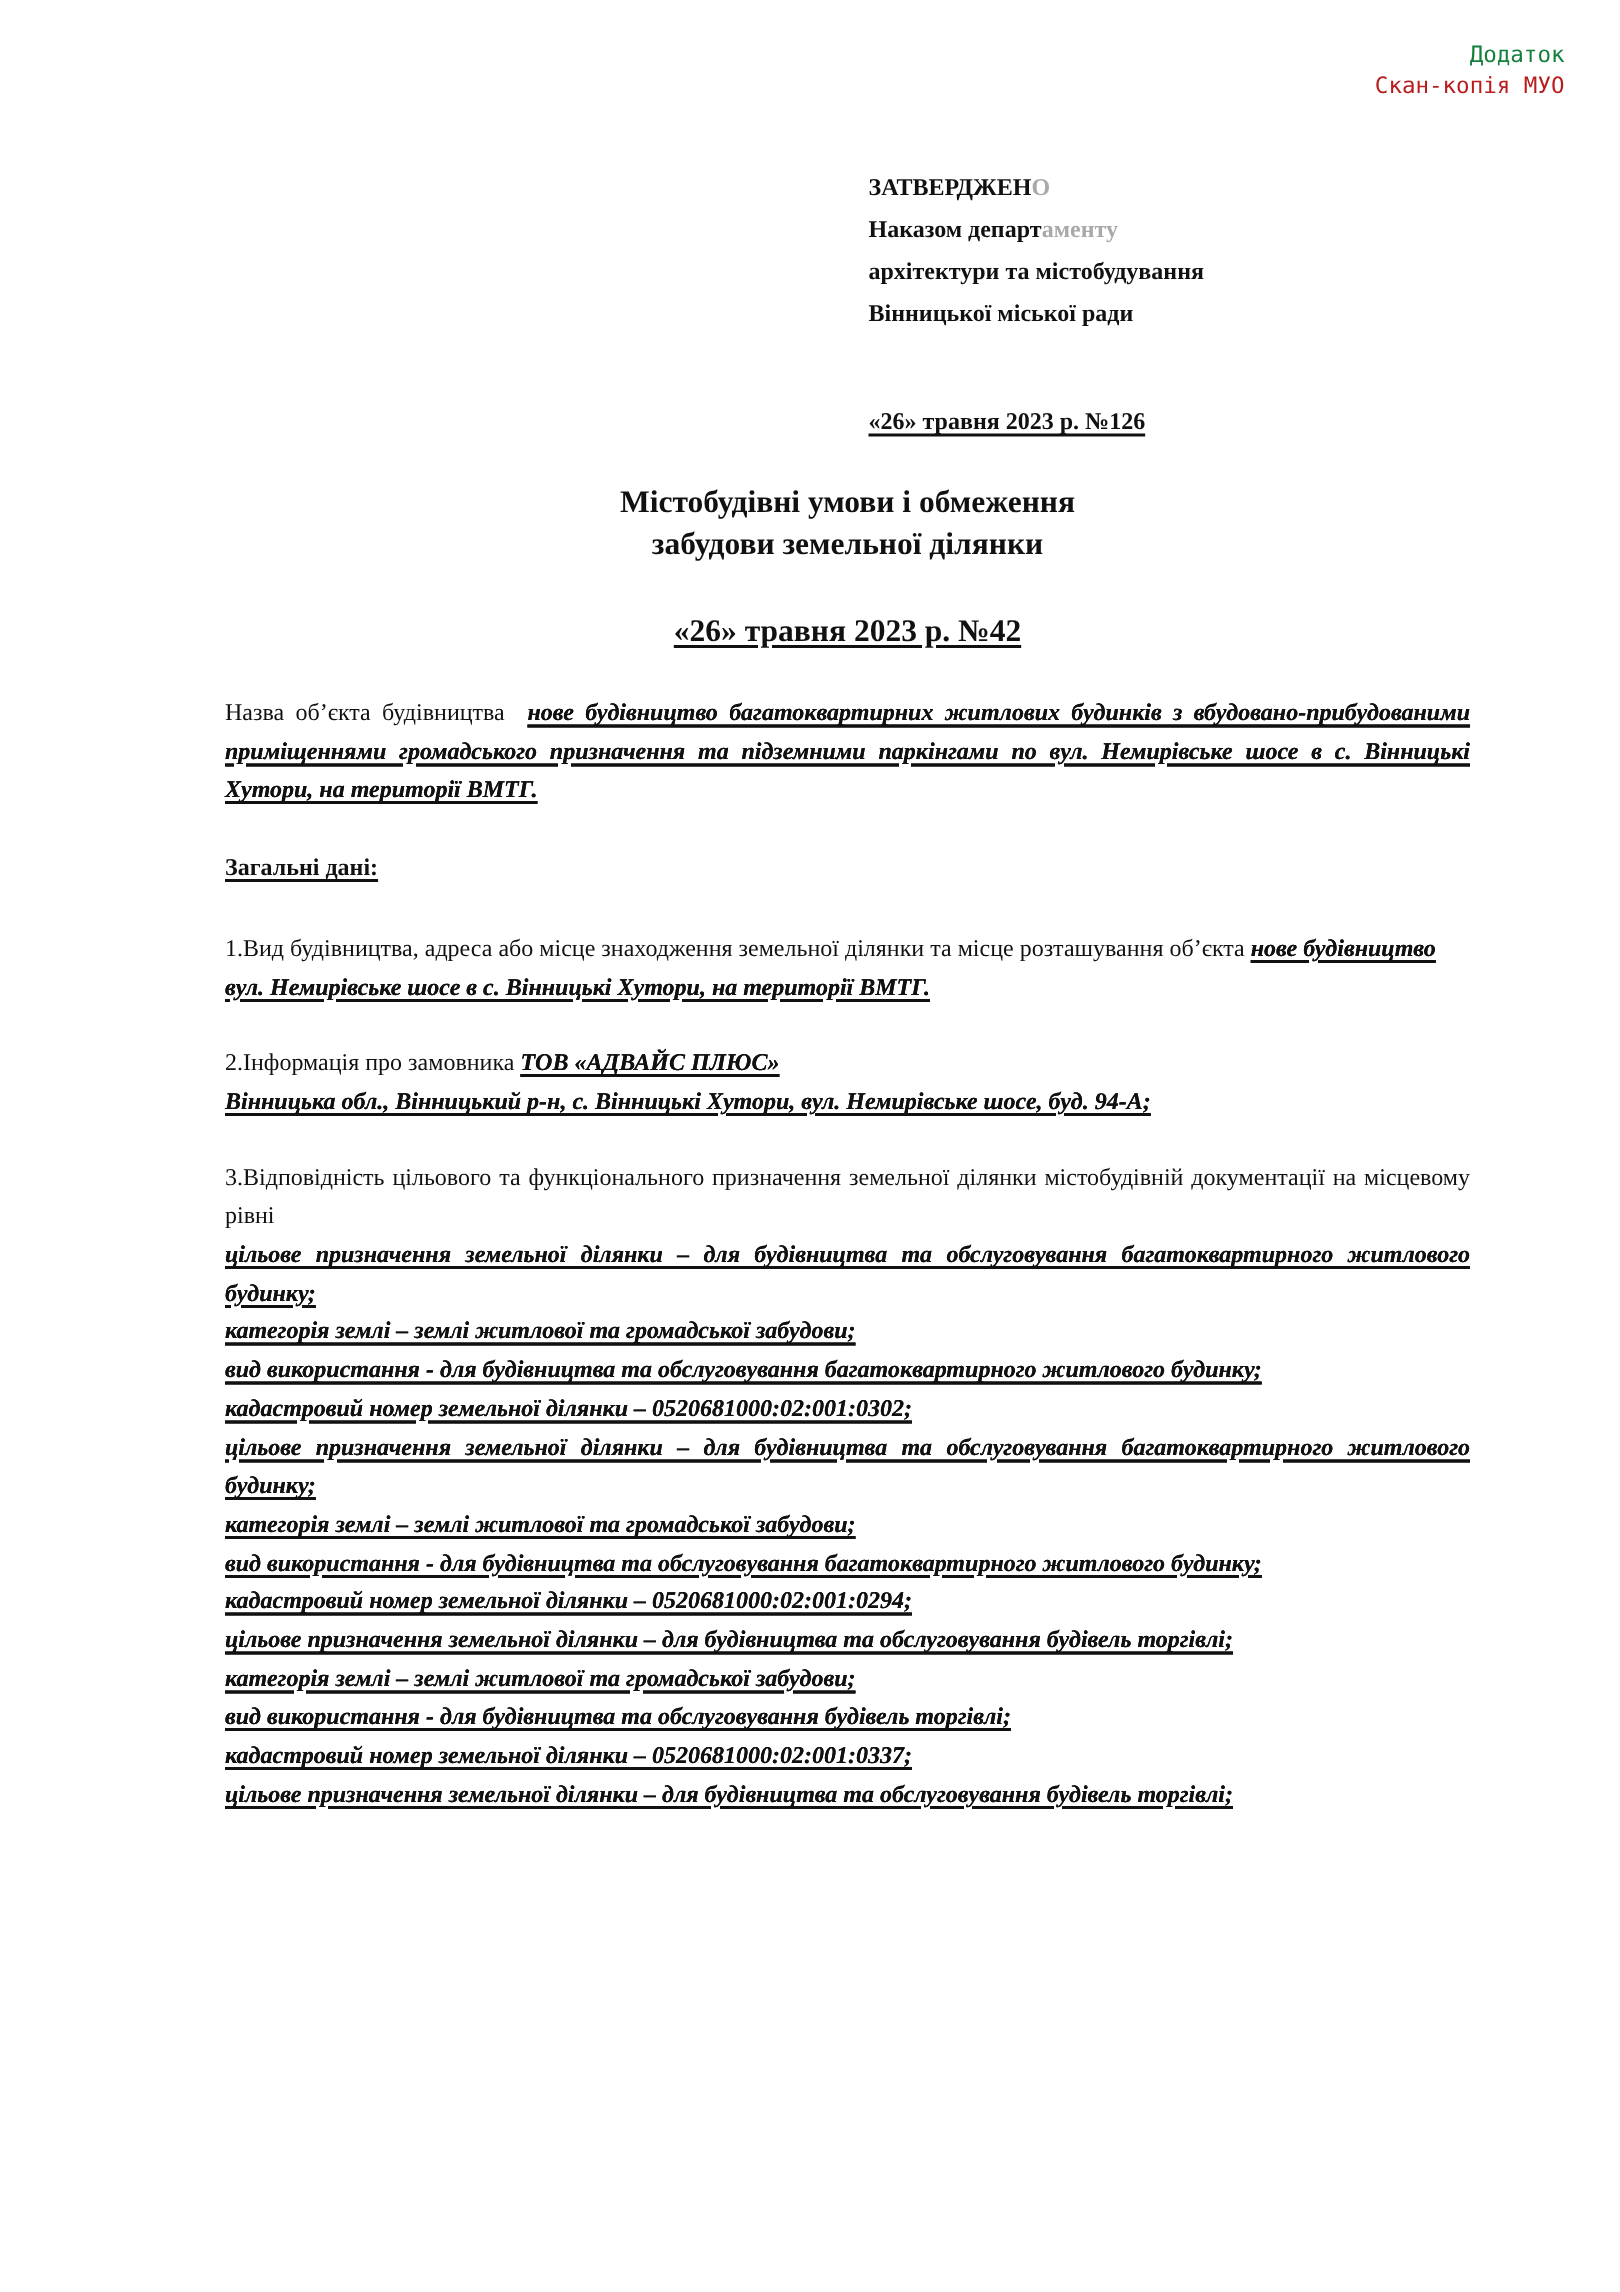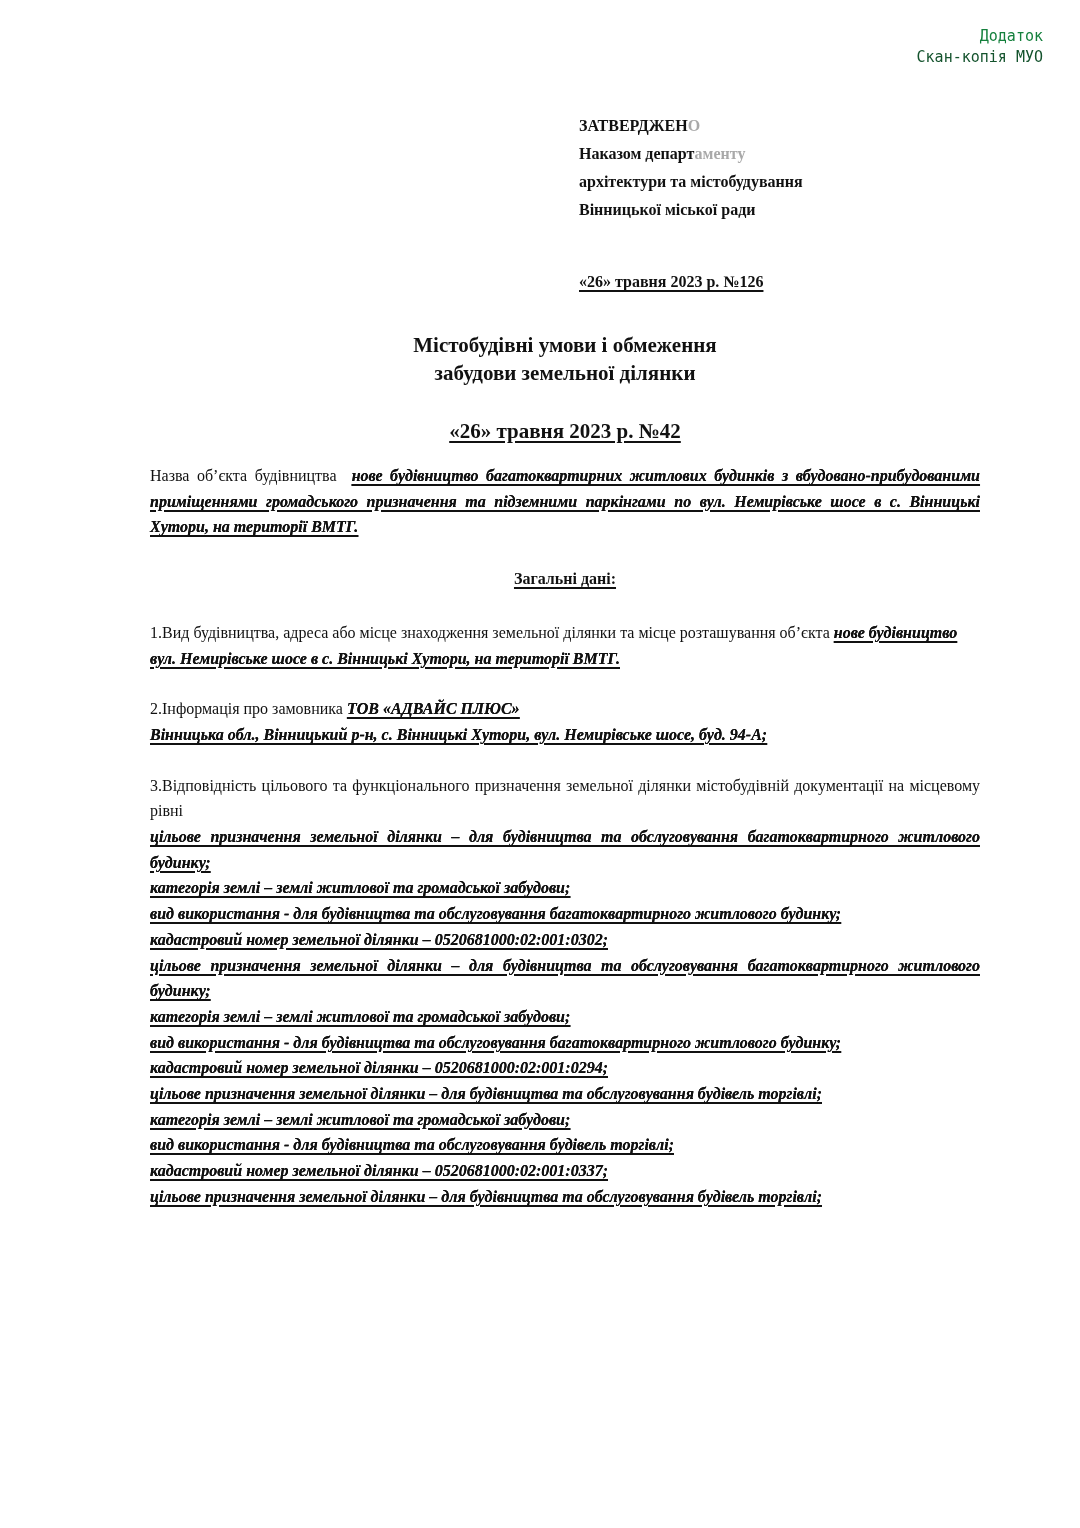--- a/index.html
+++ b/index.html
@@ -1,27 +1,27 @@
 <!DOCTYPE html>
 <html><head>
 <meta charset="utf-8">
 <style>
   html, body { margin: 0; padding: 0; background: #ffffff; }
   body { width: 1080px; height: 1528px; position: relative; overflow: hidden; color: #111; }
   .stamp { position: absolute; right: 37px; top: 26px; text-align: right; font-family: "DejaVu Sans Mono", monospace; font-size: 15px; line-height: 21px; }
   .stamp .l1 { color: #15803d; }
-  .stamp .l2 { color: #14532d; }
+  .stamp .l2 { color: #b91c1c; }
   .approved { position: absolute; left: 579px; top: 112px; font-family: "Liberation Serif", serif; font-weight: bold; font-size: 16px; line-height: 28px; }
   .approved .fade { color: #a9a9a9; }
   .approved .date { display: inline-block; margin-top: 44px; text-decoration: underline; text-underline-offset: 3px; text-decoration-thickness: 2px; }
-  .title { position: absolute; left: 150px; width: 830px; text-align: center; top: 331px; font-family: "Liberation Serif", serif; font-weight: bold; font-size: 21px; line-height: 28px; }
+  .title { position: absolute; left: 150px; width: 830px; text-align: center; top: 320px; font-family: "Liberation Serif", serif; font-weight: bold; font-size: 21px; line-height: 28px; }
   .title .num { display: inline-block; margin-top: 30px; text-decoration: underline; text-underline-offset: 3px; text-decoration-thickness: 2px; }
   .body { position: absolute; left: 150px; width: 830px; top: 463px; font-family: "Liberation Serif", serif; font-size: 16px; line-height: 25.7px; text-align: justify; }
   .u { font-weight: bold; font-style: italic; text-decoration: underline; text-underline-offset: 3px; text-decoration-thickness: 2px; text-shadow: 0 0 0.3px #000; }
-  .section-title { text-align: center; font-weight: bold; margin: 26px 0 28px; }
+  .section-title { font-weight: bold; margin: 26px 0 28px; }
   .section-title span { text-decoration: underline; text-underline-offset: 3px; text-decoration-thickness: 2px; }
   .para { margin: 0 0 25px; }
   .line { display: block; }
 </style>
 </head>
 <body>
 
 <div class="stamp">
   <div class="l1">Додаток</div>
   <div class="l2">Скан-копія МУО</div>

